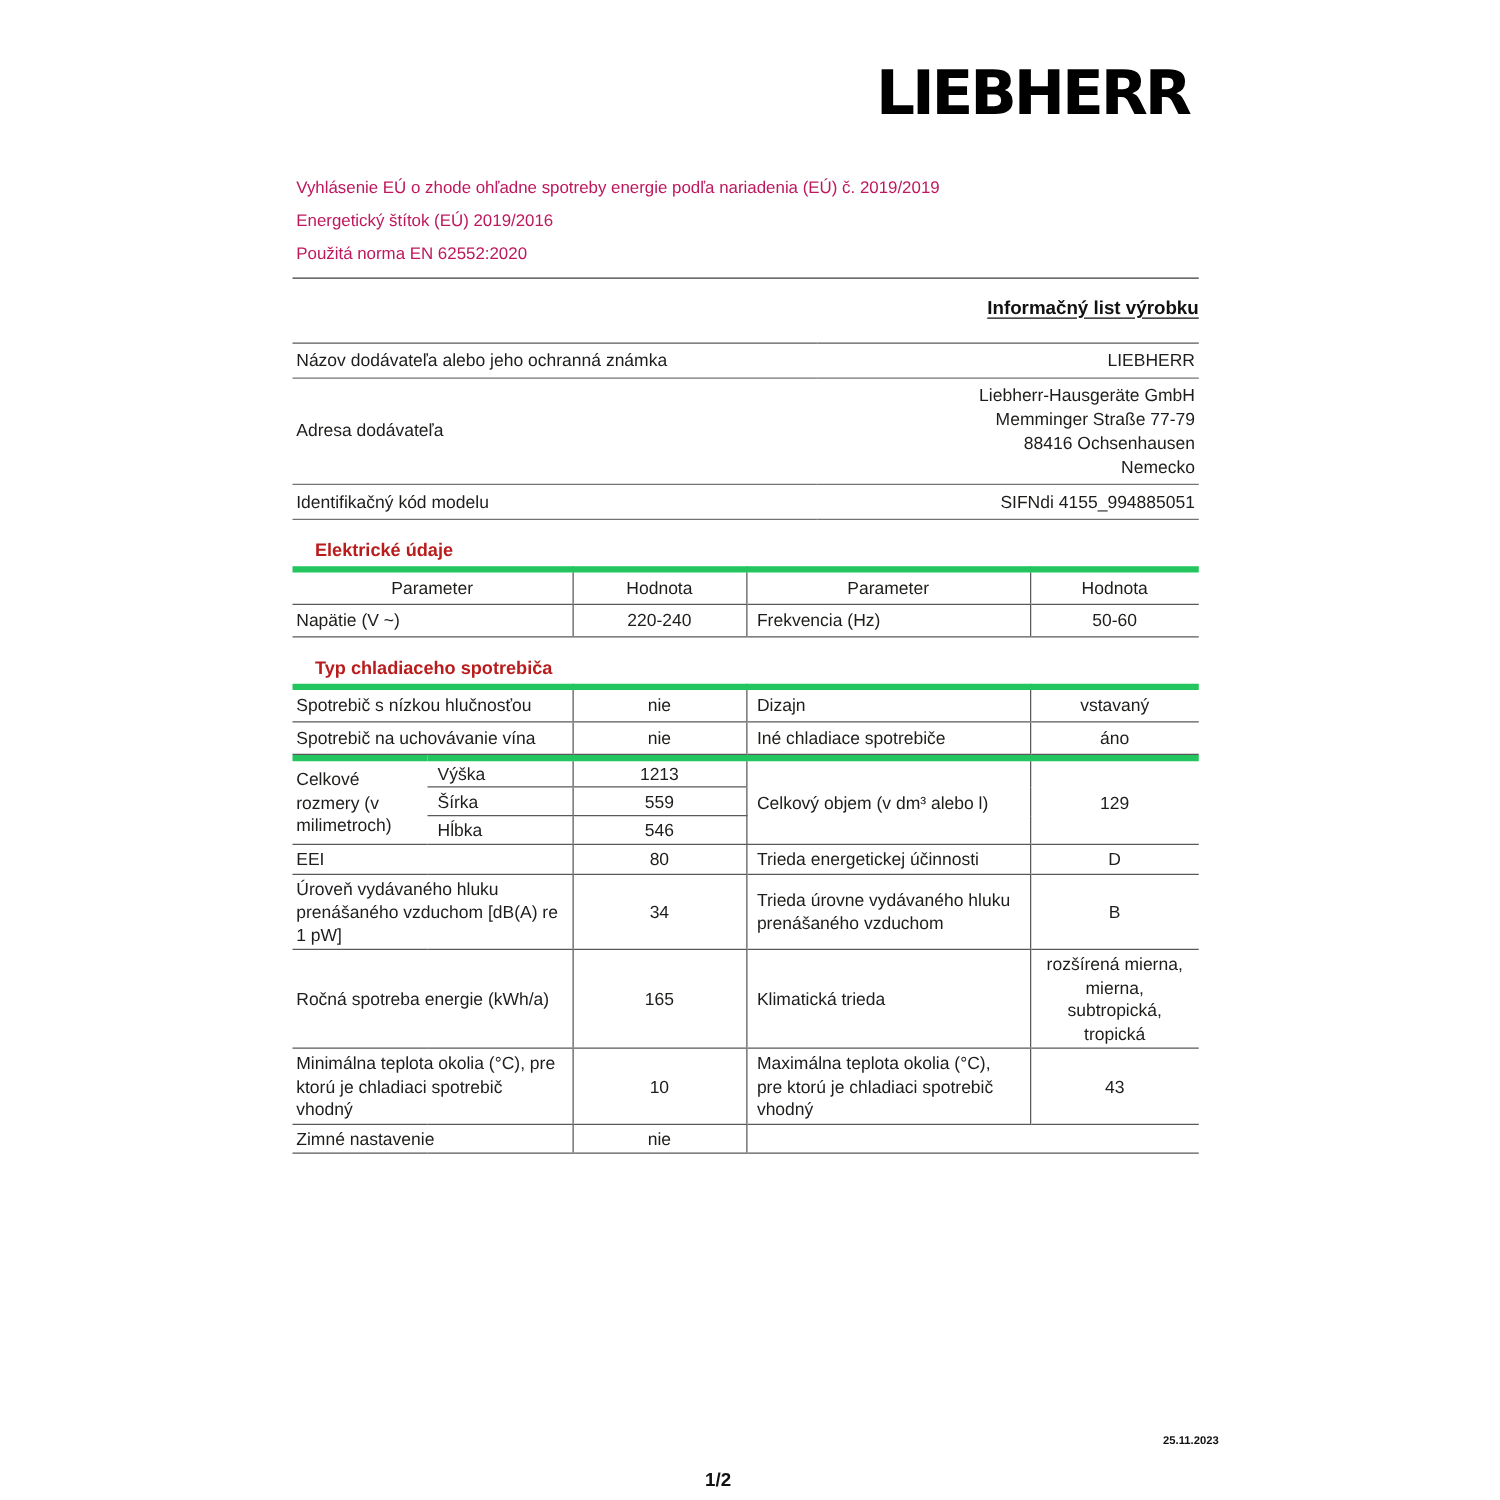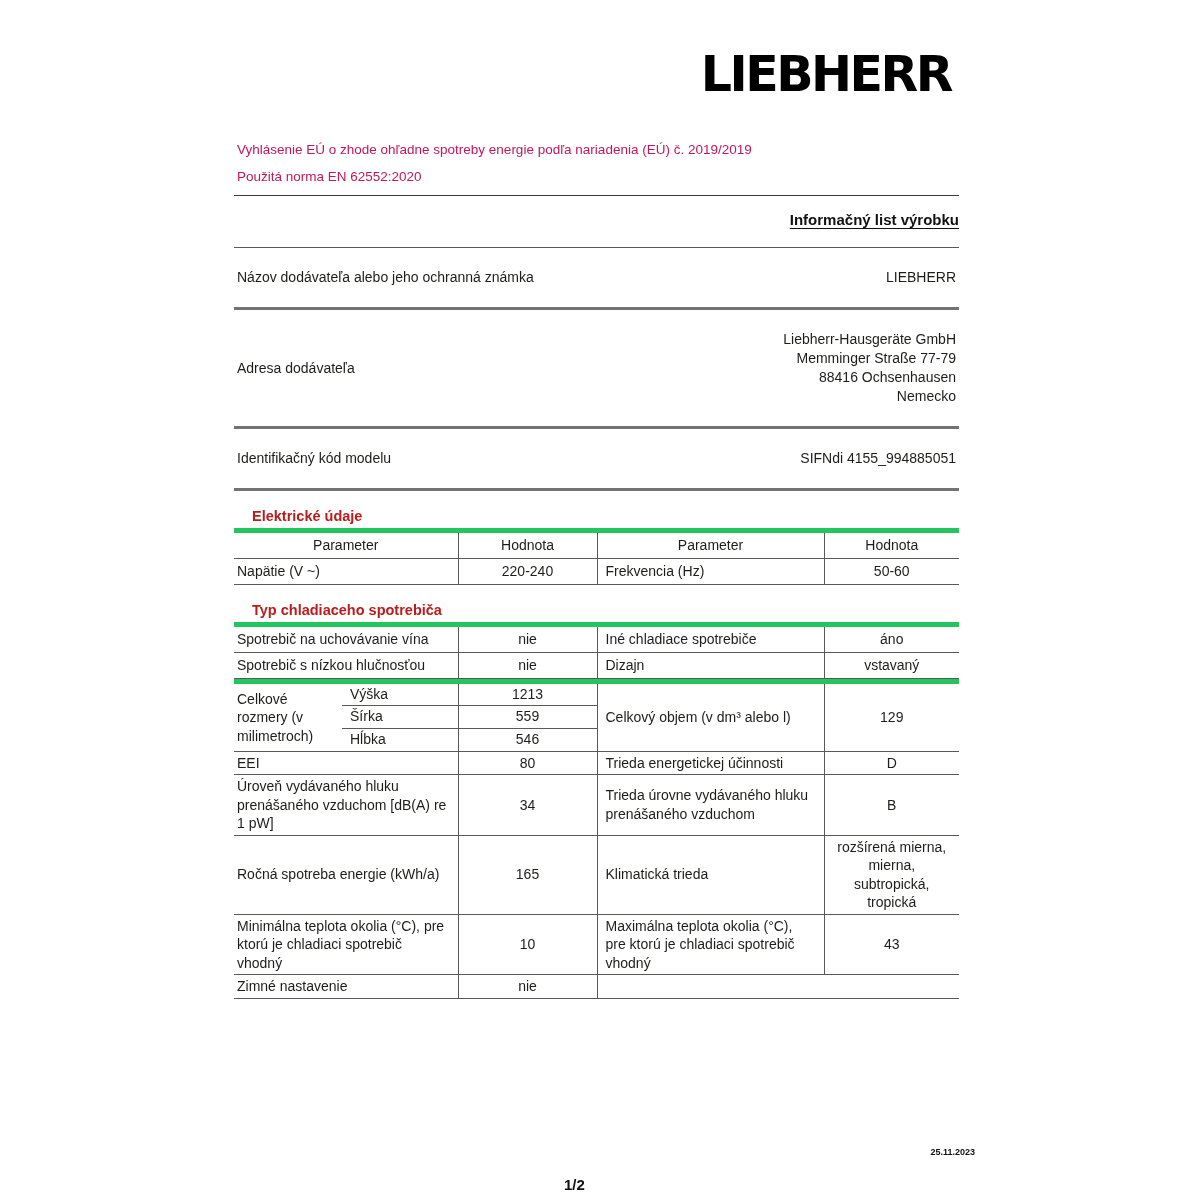--- a/index.html
+++ b/index.html
@@ -26,21 +26,21 @@
     text-align:right; font-weight:bold; font-size:15px; margin-top:15px;
     text-decoration:underline; text-underline-offset:3px; color:#111;
   }
 
   table { border-collapse:collapse; width:725px; table-layout:fixed; }
   td { font-size:14px; line-height:19px; vertical-align:middle; padding:3px 8px; }
   .preline { white-space:pre-line; }
 
   
   .t1 { margin-top:19px; border-top:1px solid #595959; }
-  .t1 td { border-bottom:3px solid #737373; padding:20px 3px; }
+  .t1 td { border-bottom:1px solid #737373; padding:4px 3px; }
   .t1 .lbl { text-align:left; }
   .t1 .val { text-align:right; }
 
   .section-heading { font-weight:bold; font-size:14.5px; color:#b91c1c; margin:17px 0 4px 16px; padding-left:2px; }
 
   
   .grid { border-top:5px solid #22c55e; }
   .grid td { border-bottom:1px solid #595959; }
   .grid .bl { border-left:1px solid #595959; }
   .grid .c { text-align:center; }
@@ -55,20 +55,21 @@
 </style>
 </head>
 <body>
 
 <div class="content">
 
   <div class="logo">LIEBHERR</div>
 
   <div class="intro">
     <div>Vyhlásenie EÚ o zhode ohľadne spotreby energie podľa nariadenia (EÚ) č. 2019/2019</div>
+    <div>Energetický štítok (EÚ) 2019/2016</div>
     <div>Použitá norma EN 62552:2020</div>
   </div>
 
   <div class="rule"></div>
 
   <div class="doc-title">Informačný list výrobku</div>
 
   <table class="t1">
     <colgroup>
         <col style="width:420px">
@@ -120,30 +121,30 @@
   <div class="section-heading">Typ chladiaceho spotrebiča</div>
   <table class="grid">
     <colgroup>
         <col style="width:224px">
         <col style="width:139px">
         <col style="width:227px">
         <col style="width:135px">
       </colgroup>
     <tbody>
       <tr>
+        <td class="l first">Spotrebič s nízkou hlučnosťou</td>
+        <td class="c bl">nie</td>
+        <td class="l bl">Dizajn</td>
+        <td class="c bl">vstavaný</td>
+      </tr>
+      <tr>
         <td class="l first">Spotrebič na uchovávanie vína</td>
         <td class="c bl">nie</td>
         <td class="l bl">Iné chladiace spotrebiče</td>
         <td class="c bl">áno</td>
-      </tr>
-      <tr>
-        <td class="l first">Spotrebič s nízkou hlučnosťou</td>
-        <td class="c bl">nie</td>
-        <td class="l bl">Dizajn</td>
-        <td class="c bl">vstavaný</td>
       </tr>
     </tbody>
   </table>
 
   <table class="grid g4">
     <colgroup>
         <col style="width:108px">
         <col style="width:116px">
         <col style="width:139px">
         <col style="width:227px">

